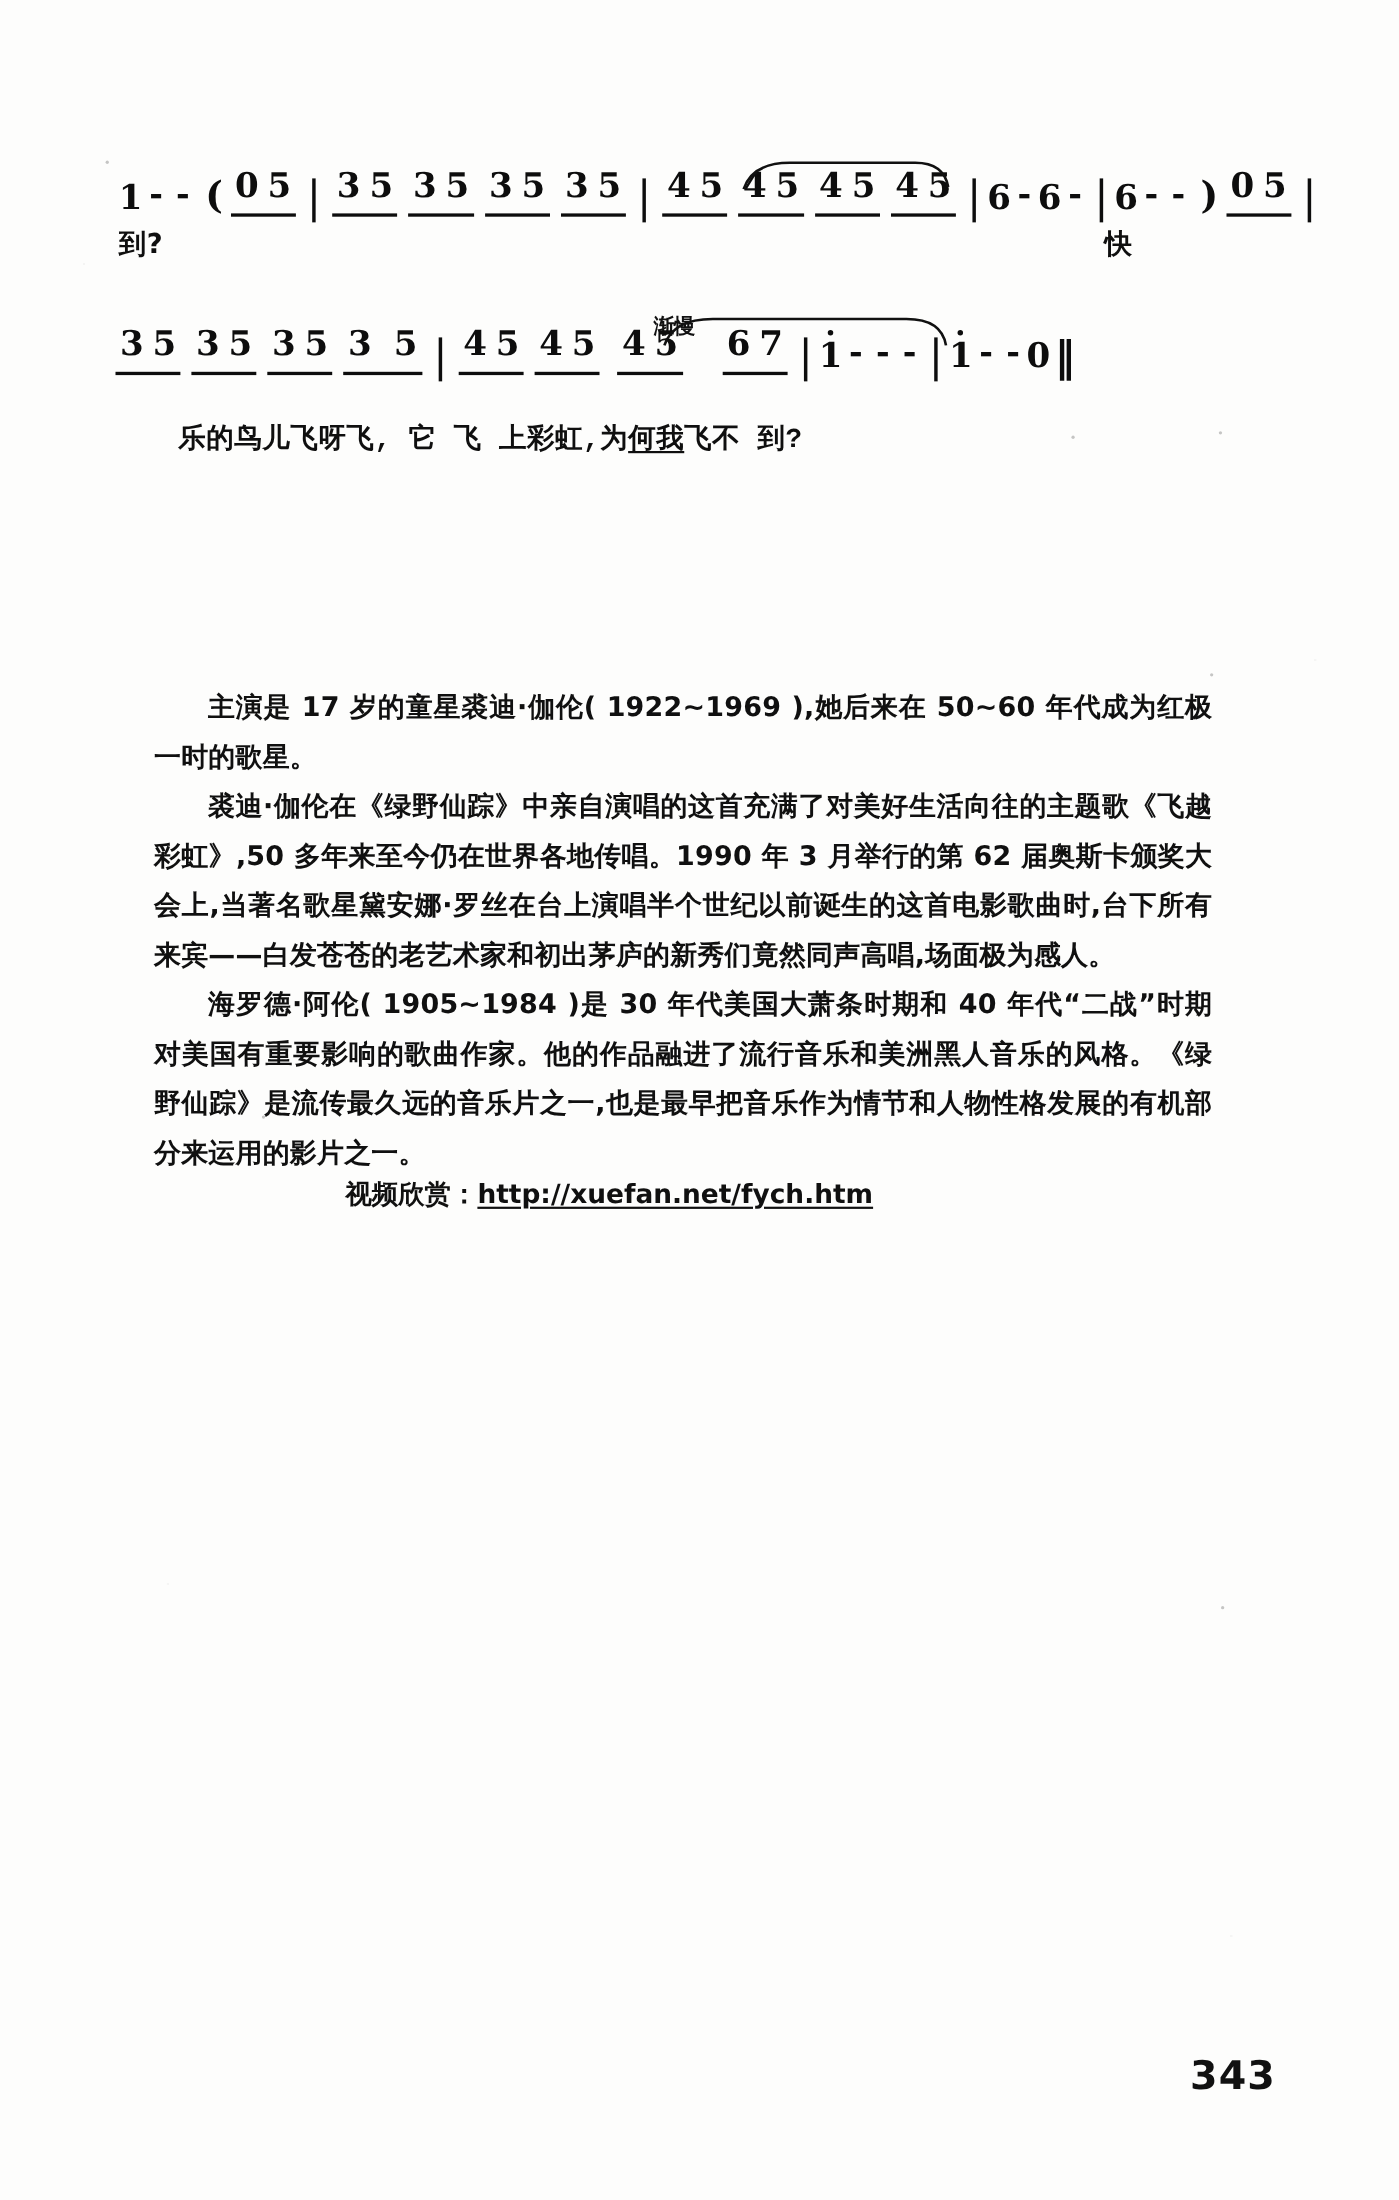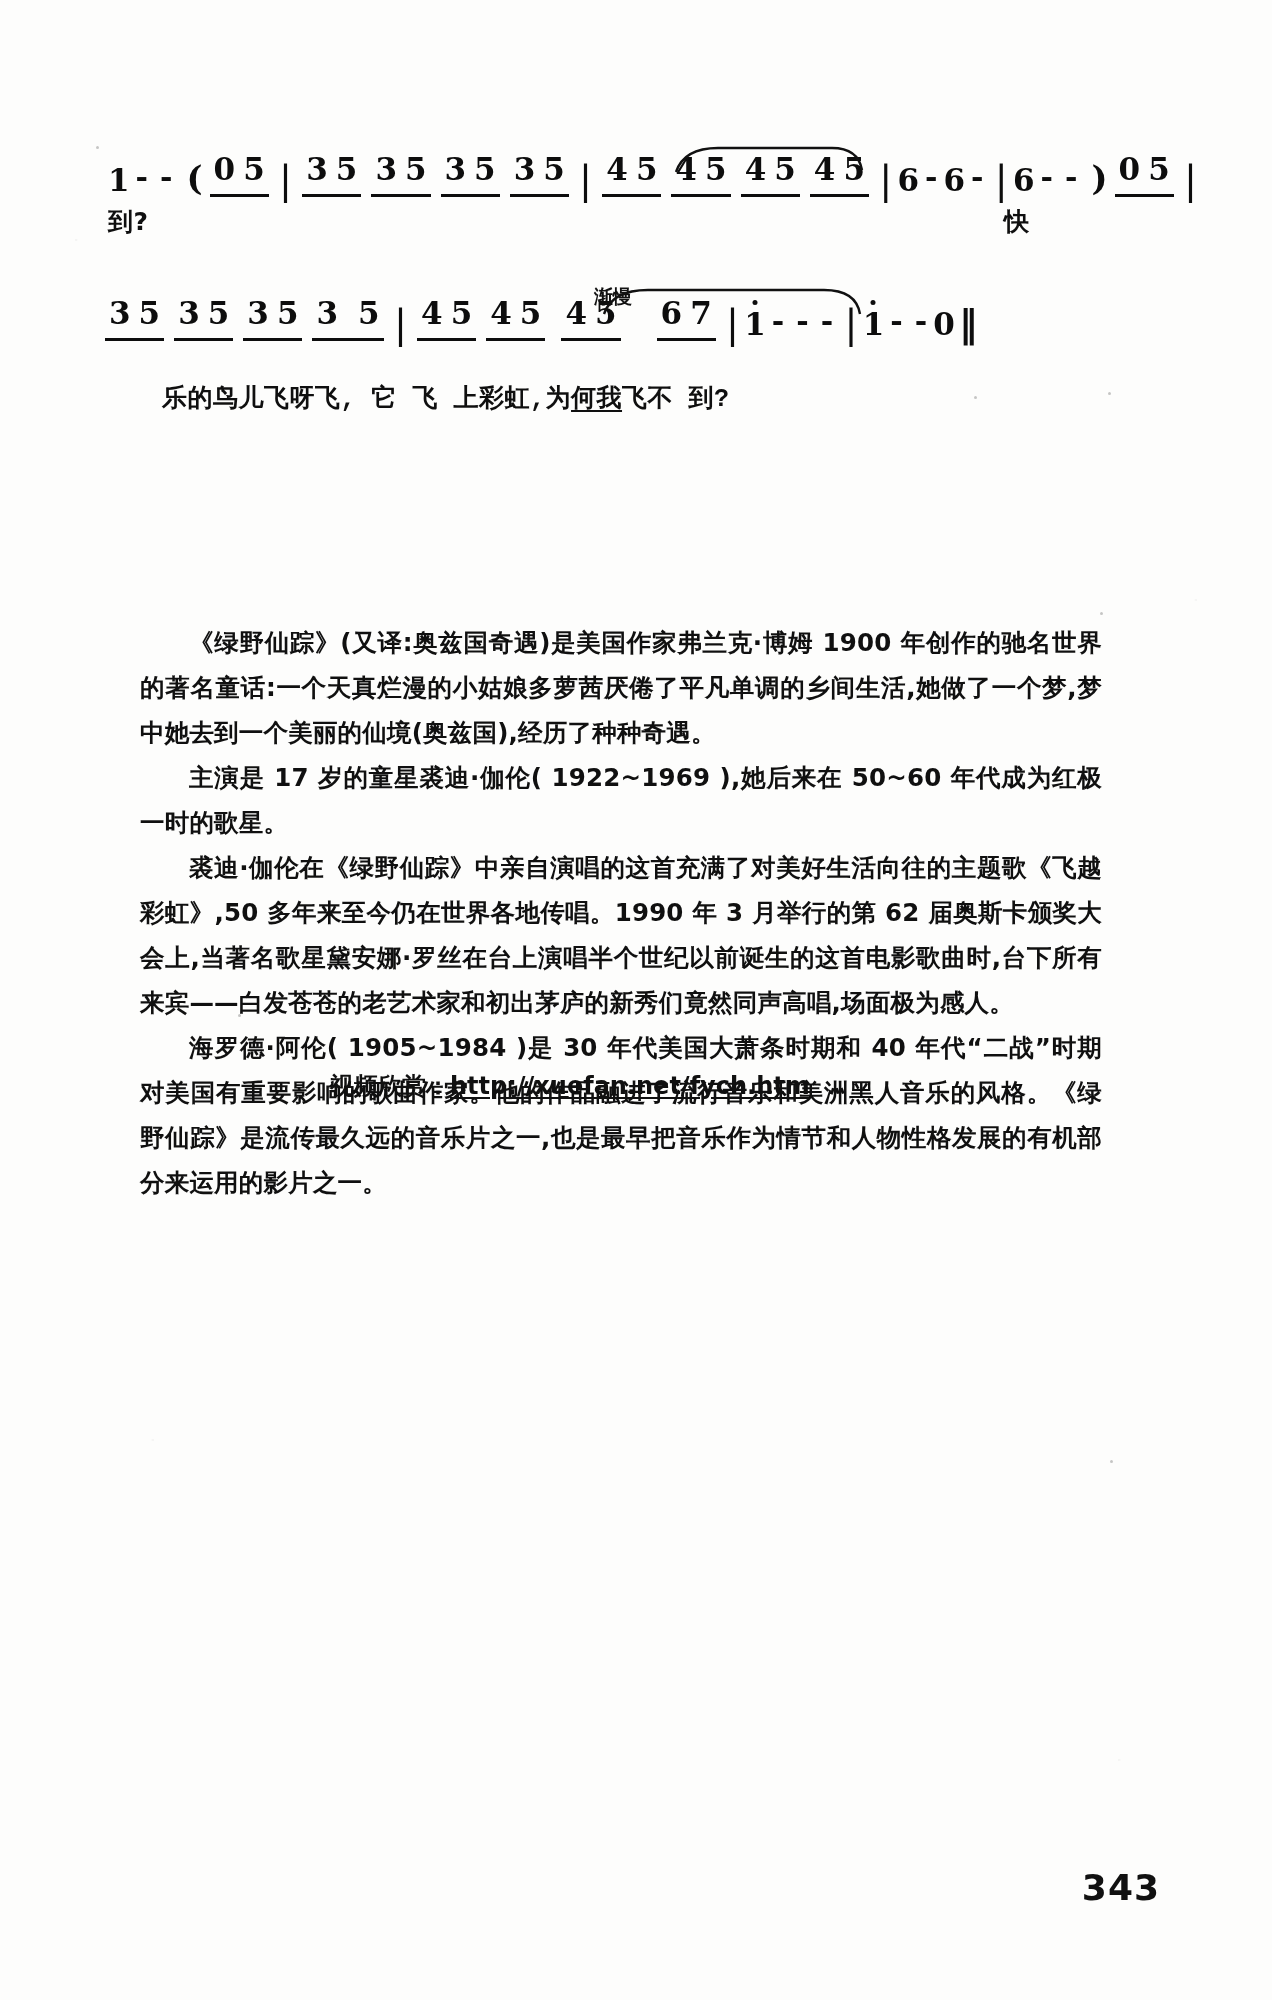--- a/index.html
+++ b/index.html
@@ -158,21 +158,21 @@
     font-weight: bold;
   }
   .prose p {
     margin: 0 0 0 0;
     text-indent: 2em;
     letter-spacing: 0.2px;
   }
 
   .link-line {
     position: absolute;
-    left: 330px;
+    left: 314px;
     top: 1070px;
     font-family: "DejaVu Sans", "Liberation Sans", sans-serif;
     font-size: 24px;
     font-weight: bold;
     color: #101010;
   }
   .link-line .url {
     text-decoration: underline;
     text-underline-offset: 3px;
     text-decoration-thickness: 2px;
@@ -330,21 +330,20 @@
 
   <svg class="arc" style="left:600px; top:288px;" width="268" height="30">
     <path d="M 4 26 Q 12 2 48 2 L 224 2 Q 256 2 260 26" fill="none" stroke="#111" stroke-width="2.4"></path>
   </svg>
 
   <div class="lyric-row" style="left:100px; top:352px;font-family:Liberation Mono, monospace;">
     <span>乐的鸟儿飞呀飞, 它 飞 上彩虹,为</span><span class="u">何我</span><span>飞不 到?</span>
   </div>
 
   <div class="prose">
-    <p>《绿野仙踪》(又译:奥兹国奇遇)是美国作家弗兰克·博姆 1900 年创作的驰名世界的著名童话:一个天真烂漫的小姑娘多萝茜厌倦了平凡单调的乡间生活,她做了一个梦,梦中她去到一个美丽的仙境(奥兹国),经历了种种奇遇。</p>
     <p>主演是 17 岁的童星裘迪·伽伦( 1922~1969 ),她后来在 50~60 年代成为红极一时的歌星。</p>
     <p>裘迪·伽伦在《绿野仙踪》中亲自演唱的这首充满了对美好生活向往的主题歌《飞越彩虹》,50 多年来至今仍在世界各地传唱。1990 年 3 月举行的第 62 届奥斯卡颁奖大会上,当著名歌星黛安娜·罗丝在台上演唱半个世纪以前诞生的这首电影歌曲时,台下所有来宾——白发苍苍的老艺术家和初出茅庐的新秀们竟然同声高唱,场面极为感人。</p>
     <p>海罗德·阿伦( 1905~1984 )是 30 年代美国大萧条时期和 40 年代“二战”时期对美国有重要影响的歌曲作家。他的作品融进了流行音乐和美洲黑人音乐的风格。《绿野仙踪》是流传最久远的音乐片之一,也是最早把音乐作为情节和人物性格发展的有机部分来运用的影片之一。</p>
   </div>
 
   <div class="link-line">
     <span>视频欣赏：</span><span class="url">http://xuefan.net/fych.htm</span>
   </div>
 
   <div class="page-number">343</div>

